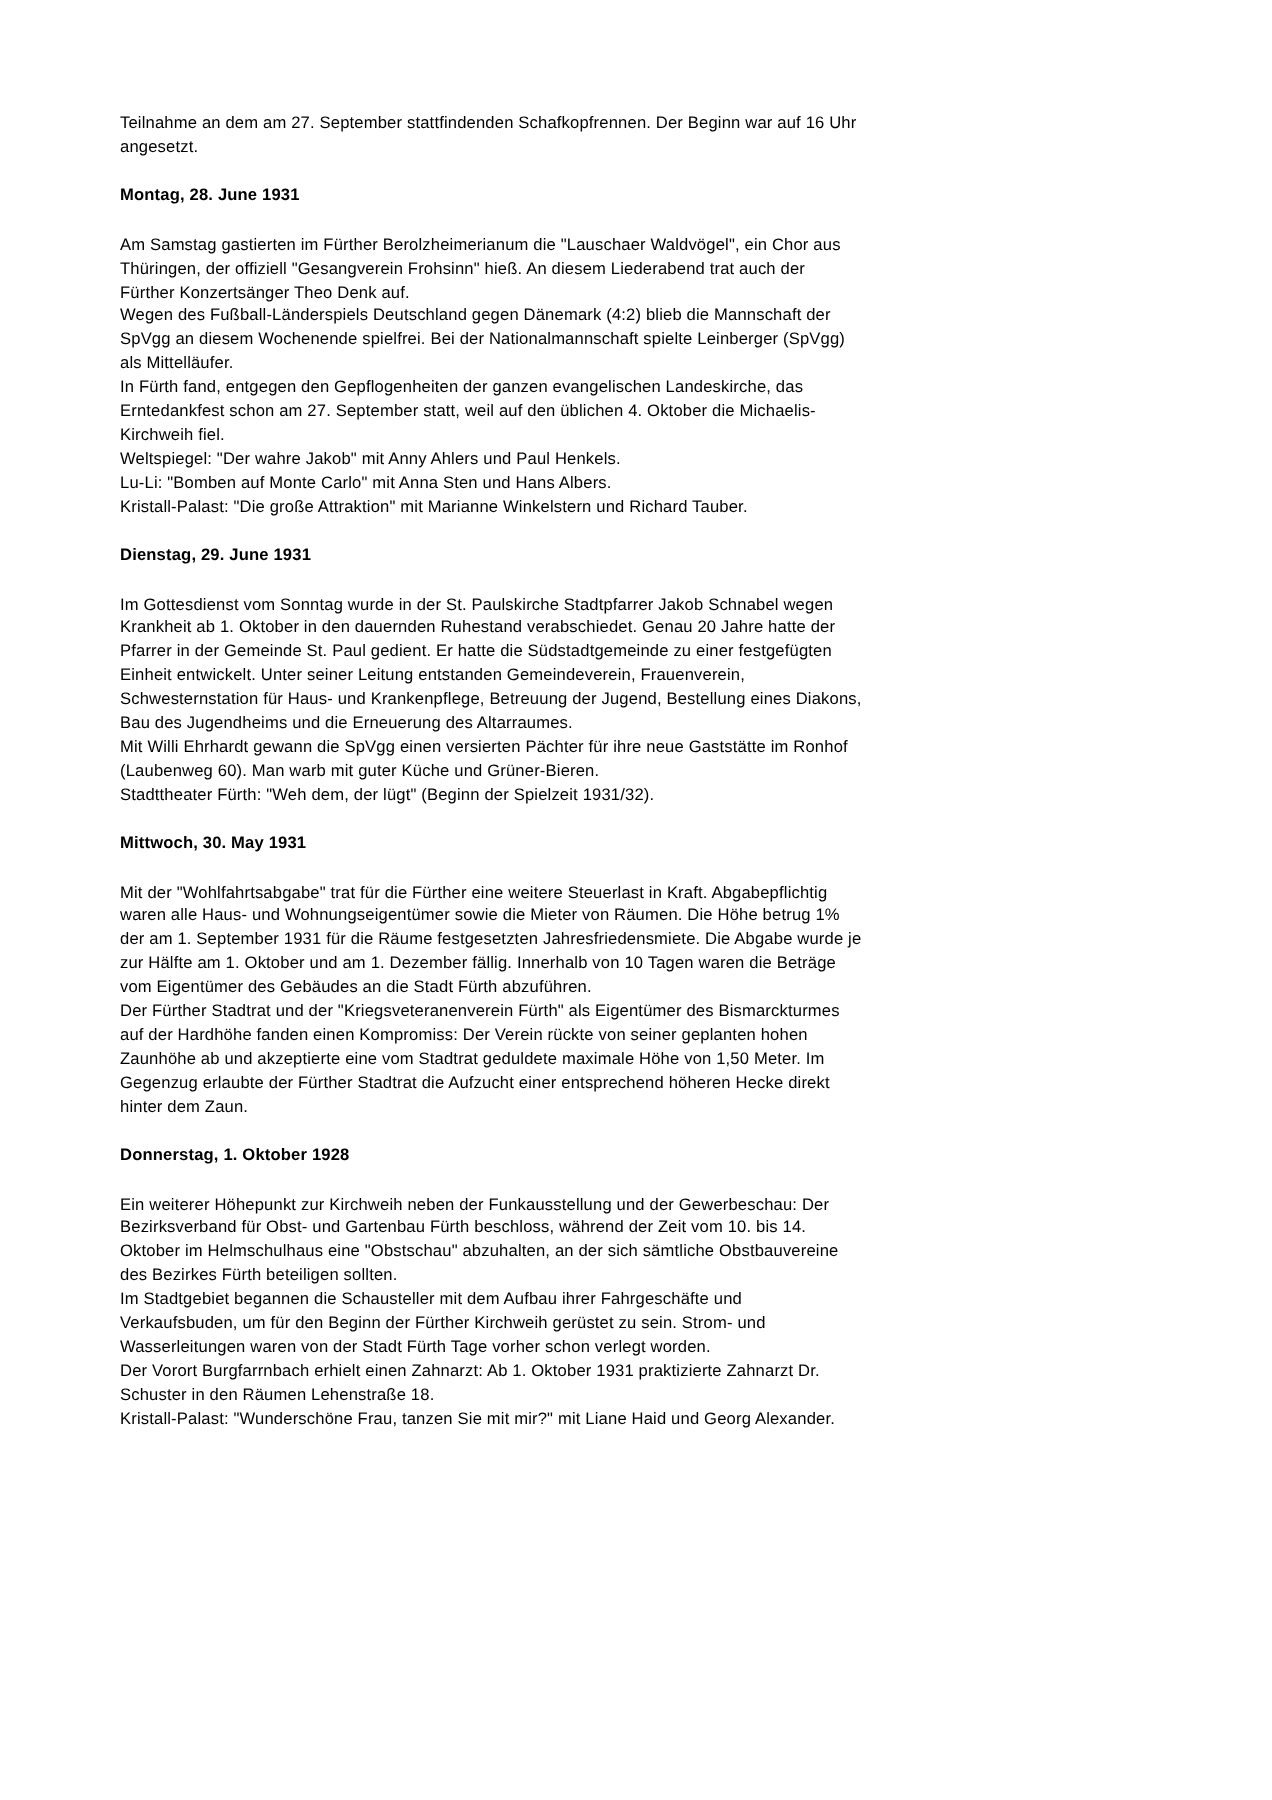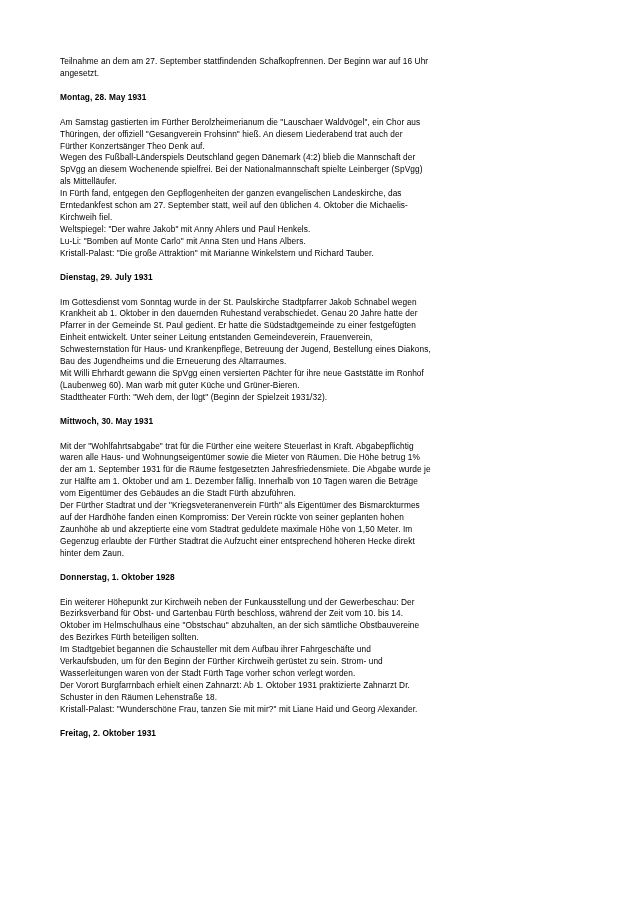--- a/index.html
+++ b/index.html
@@ -40,36 +40,36 @@
   .gap-after-heading { margin-bottom: 12.5px; }
 </style>
 </head>
 <body>
 
 <div class="page">
 
   <p class="para gap-after-para">Teilnahme an dem am 27. September stattfindenden Schafkopfrennen. Der Beginn war auf 16 Uhr
 angesetzt.</p>
 
-  <p class="heading gap-after-heading">Montag, 28. May 1931</p>
+  <p class="heading gap-after-heading">Montag, 28. June 1931</p>
 
   <p class="para gap-after-para">Am Samstag gastierten im Fürther Berolzheimerianum die "Lauschaer Waldvögel", ein Chor aus
 Thüringen, der offiziell "Gesangverein Frohsinn" hieß. An diesem Liederabend trat auch der
 Fürther Konzertsänger Theo Denk auf.
 Wegen des Fußball-Länderspiels Deutschland gegen Dänemark (4:2) blieb die Mannschaft der
 SpVgg an diesem Wochenende spielfrei. Bei der Nationalmannschaft spielte Leinberger (SpVgg)
 als Mittelläufer.
 In Fürth fand, entgegen den Gepflogenheiten der ganzen evangelischen Landeskirche, das
 Erntedankfest schon am 27. September statt, weil auf den üblichen 4. Oktober die Michaelis-
 Kirchweih fiel.
 Weltspiegel: "Der wahre Jakob" mit Anny Ahlers und Paul Henkels.
 Lu-Li: "Bomben auf Monte Carlo" mit Anna Sten und Hans Albers.
 Kristall-Palast: "Die große Attraktion" mit Marianne Winkelstern und Richard Tauber.</p>
 
-  <p class="heading gap-after-heading">Dienstag, 29. July 1931</p>
+  <p class="heading gap-after-heading">Dienstag, 29. June 1931</p>
 
   <p class="para gap-after-para">Im Gottesdienst vom Sonntag wurde in der St. Paulskirche Stadtpfarrer Jakob Schnabel wegen
 Krankheit ab 1. Oktober in den dauernden Ruhestand verabschiedet. Genau 20 Jahre hatte der
 Pfarrer in der Gemeinde St. Paul gedient. Er hatte die Südstadtgemeinde zu einer festgefügten
 Einheit entwickelt. Unter seiner Leitung entstanden Gemeindeverein, Frauenverein,
 Schwesternstation für Haus- und Krankenpflege, Betreuung der Jugend, Bestellung eines Diakons,
 Bau des Jugendheims und die Erneuerung des Altarraumes.
 Mit Willi Ehrhardt gewann die SpVgg einen versierten Pächter für ihre neue Gaststätte im Ronhof
 (Laubenweg 60). Man warb mit guter Küche und Grüner-Bieren.
 Stadttheater Fürth: "Weh dem, der lügt" (Beginn der Spielzeit 1931/32).</p>
@@ -93,15 +93,14 @@
 Bezirksverband für Obst- und Gartenbau Fürth beschloss, während der Zeit vom 10. bis 14.
 Oktober im Helmschulhaus eine "Obstschau" abzuhalten, an der sich sämtliche Obstbauvereine
 des Bezirkes Fürth beteiligen sollten.
 Im Stadtgebiet begannen die Schausteller mit dem Aufbau ihrer Fahrgeschäfte und
 Verkaufsbuden, um für den Beginn der Fürther Kirchweih gerüstet zu sein. Strom- und
 Wasserleitungen waren von der Stadt Fürth Tage vorher schon verlegt worden.
 Der Vorort Burgfarrnbach erhielt einen Zahnarzt: Ab 1. Oktober 1931 praktizierte Zahnarzt Dr.
 Schuster in den Räumen Lehenstraße 18.
 Kristall-Palast: "Wunderschöne Frau, tanzen Sie mit mir?" mit Liane Haid und Georg Alexander.</p>
 
-  <p class="heading">Freitag, 2. Oktober 1931</p>
 
 </div>
 
 </body></html>

